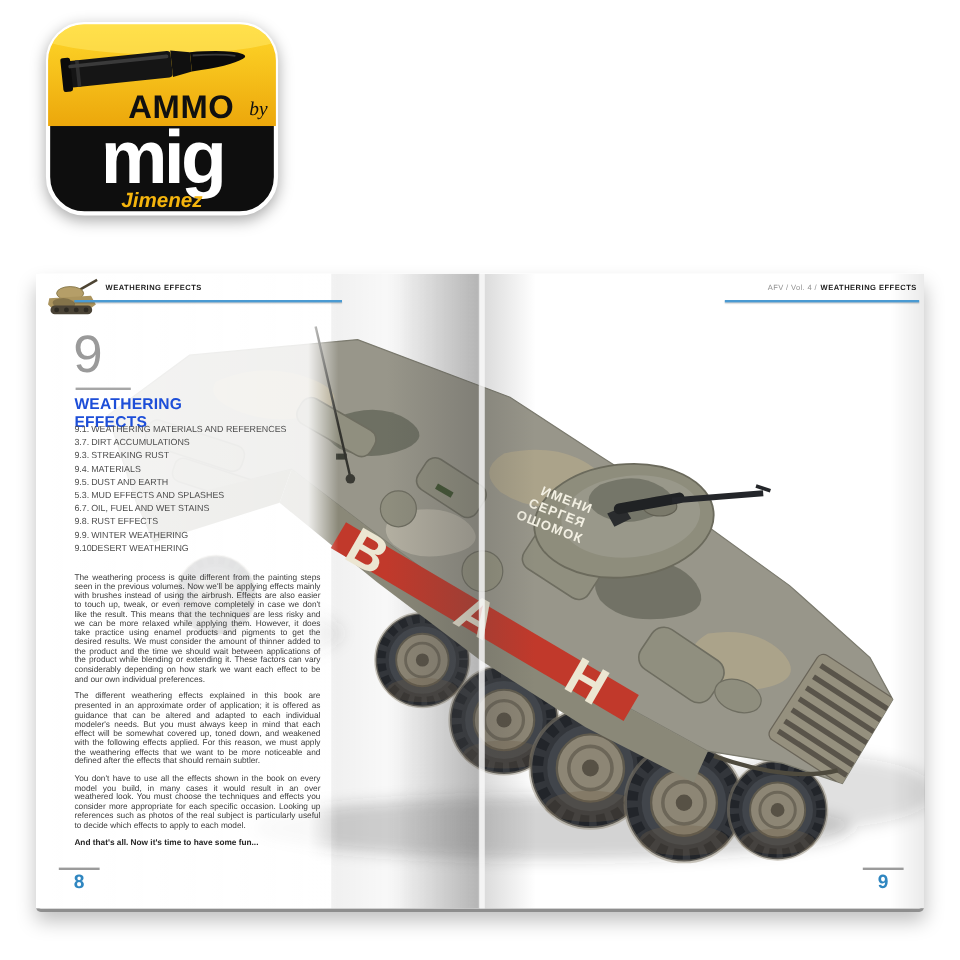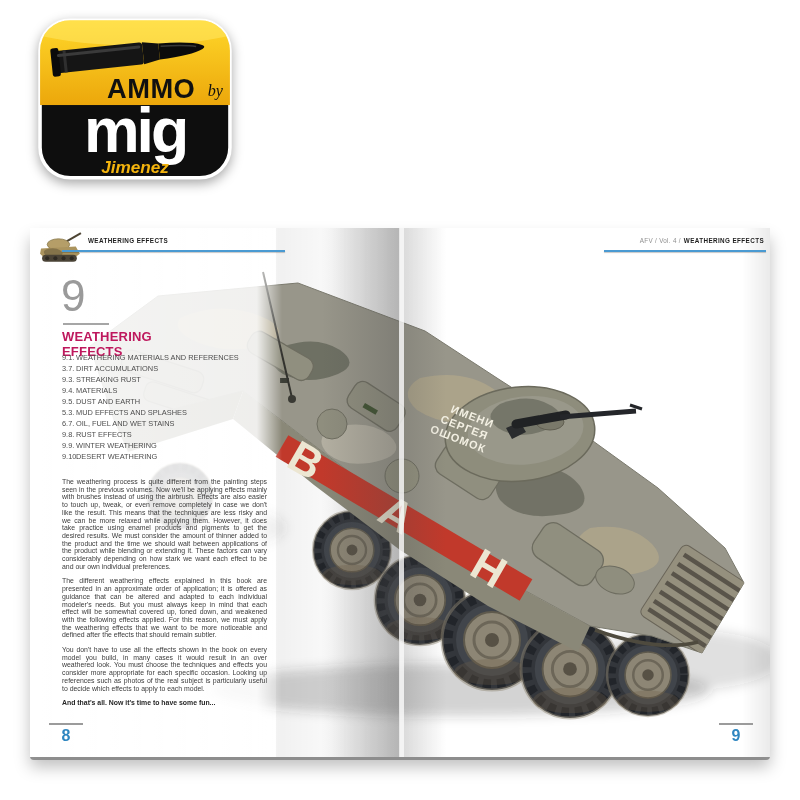--- a/index.html
+++ b/index.html
@@ -19,21 +19,21 @@
   .lp-header-label{left:58px;top:9px;font-size:6.3px;font-weight:bold;letter-spacing:.4px;color:#1d1d1d;}
   .lp-header-line{left:32px;top:22px;width:223px;height:2px;background:#4a9ad2;box-shadow:0 1px 1px rgba(0,0,0,.22);}
   
   .rp-header{right:6px;top:9px;font-size:6.3px;text-align:right;white-space:nowrap;}
   .rp-crumb{color:#8f8f8f;letter-spacing:.3px;}
   .rp-label{color:#1d1d1d;font-weight:bold;letter-spacing:.4px;margin-left:3px;}
   .rp-header-line{right:4px;top:22px;width:162px;height:2px;background:#4a9ad2;box-shadow:0 1px 1px rgba(0,0,0,.22);}
   
   .chapter-num{left:31px;top:46px;font-size:44px;line-height:1;color:#9a9a9a;}
   .chapter-rule{left:33px;top:95px;width:46px;height:2px;background:#a6a6a6;}
-  .lp-title{left:32px;top:101px;font-size:13px;font-weight:bold;color:#be185d;line-height:1.18;letter-spacing:.2px;}
+  .lp-title{left:32px;top:101px;font-size:13px;font-weight:bold;color:#1d4ed8;line-height:1.18;letter-spacing:.2px;}
   
   .toc{left:32px;top:124px;width:212px;}
   .toc-row{display:flex;font-size:7.4px;color:#4d4d4d;line-height:11px;}
   .toc-num{width:14px;flex:none;}
   
   .body-copy{left:32px;top:250px;width:205px;font-size:6.9px;line-height:7.7px;
              color:#3b3b3b;text-align:justify;}
   .body-copy p{margin:0 0 7px 0;}
   .closing{font-weight:bold;color:#262626;}
   

